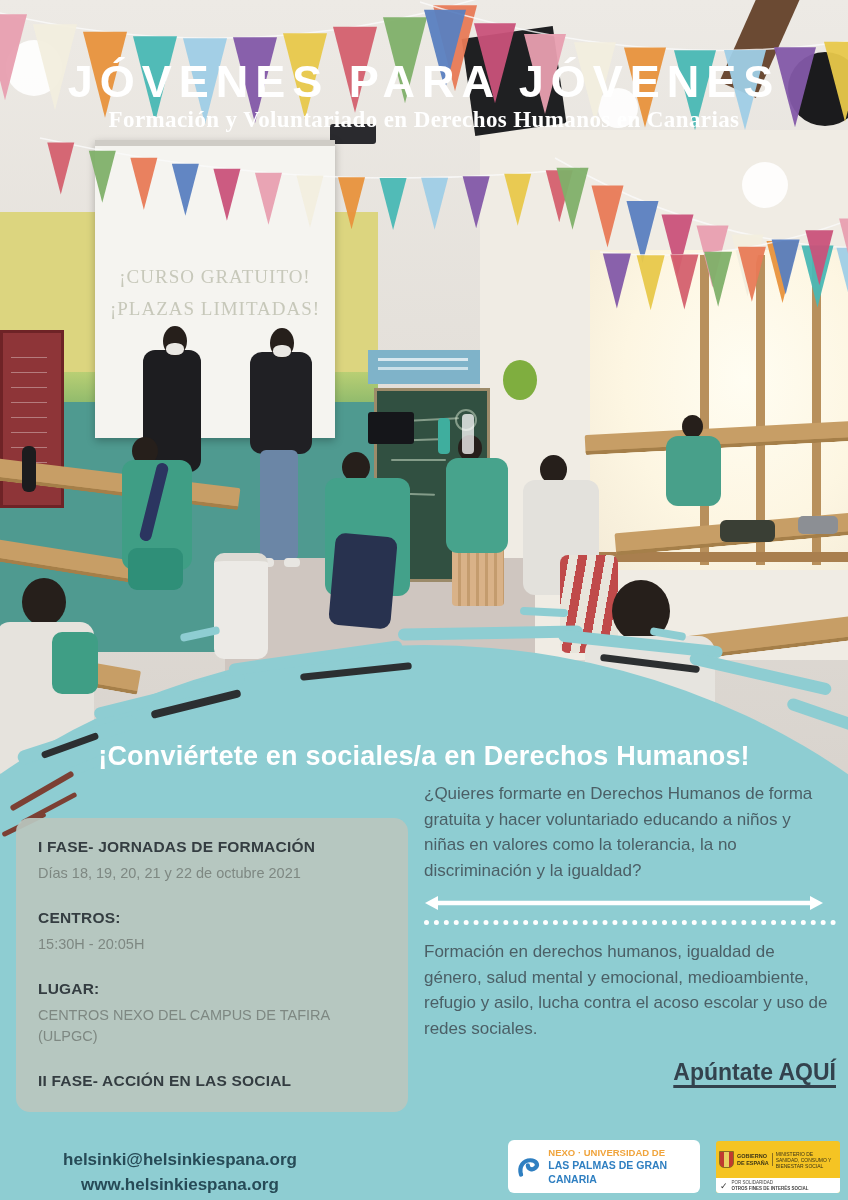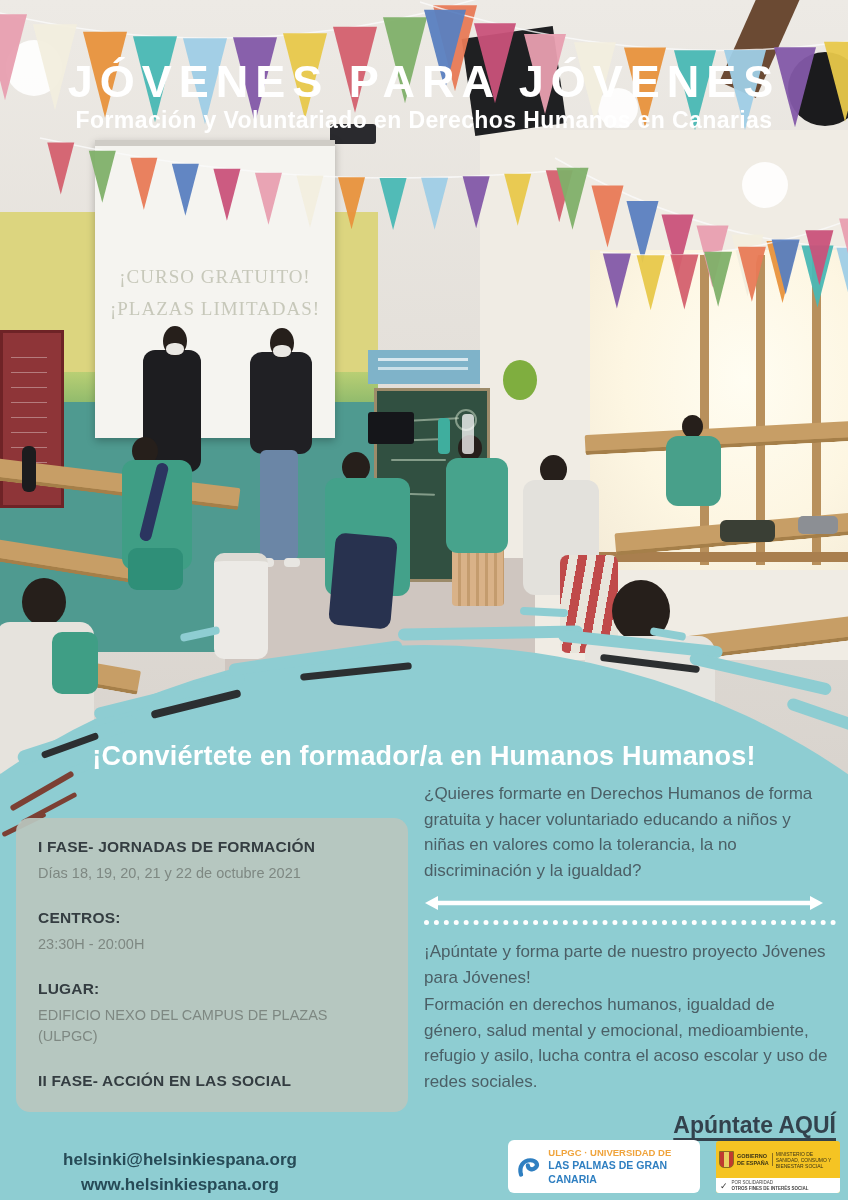--- a/index.html
+++ b/index.html
@@ -53,21 +53,21 @@
             border-radius:50%;z-index:5;}
   .teal-bottom{position:absolute;left:0;top:1060px;width:848px;height:140px;background:#8ecdd2;z-index:5;}
   .bs{position:absolute;border-radius:40px;background:#8ecdd2;z-index:6;}
   .bsd{position:absolute;border-radius:40px;background:#2c2f31;z-index:6;}
   .bsm{position:absolute;border-radius:40px;background:#7c4034;z-index:7;}
   .headline{position:absolute;left:0;top:741px;width:848px;text-align:center;z-index:10;
      color:#fff;font-size:27px;font-weight:bold;letter-spacing:.2px;}
   
   .title-wrap{position:absolute;left:0;top:36px;width:848px;text-align:center;z-index:30;color:#fff;}
   .title{font-size:45px;font-weight:bold;letter-spacing:7px;line-height:1.0;margin-top:23px;}
-  .subtitle{font-family:Liberation Sans, sans-serif;font-weight:bold;font-size:23px;margin-top:3px;letter-spacing:.4px;}
+  .subtitle{font-family:Liberation Serif, serif;font-weight:bold;font-size:23px;margin-top:3px;letter-spacing:.4px;}
   
   .info-box{position:absolute;left:16px;top:818px;width:392px;z-index:10;
      background:rgba(185,198,190,.93);border-radius:14px;padding:20px 22px 22px;box-sizing:border-box;
      color:#7e8882;font-size:14.5px;}
   .info-box .hd{color:#343d41;font-weight:bold;font-size:15.5px;letter-spacing:.2px;}
   .info-box .val{margin-top:7px;line-height:1.5;}
   .sp{margin-top:24px;}
   
   .rcol{position:absolute;left:424px;top:781px;width:412px;z-index:10;color:#4b5f66;font-size:17px;line-height:1.5;}
   .divider{margin:12px 0 14px;}
@@ -276,63 +276,62 @@
     <div class="bs" style="left:60px;top:760px;width:60px;height:9px;transform:rotate(-22deg);"></div>
     <div class="bsd" style="left:150px;top:700px;width:92px;height:8px;transform:rotate(-14deg);"></div>
     <div class="bsd" style="left:300px;top:668px;width:112px;height:7px;transform:rotate(-6deg);"></div>
     <div class="bsd" style="left:600px;top:660px;width:100px;height:7px;transform:rotate(7deg);"></div>
     <div class="bsd" style="left:40px;top:742px;width:60px;height:7px;transform:rotate(-20deg);"></div>
     <div class="bsm" style="left:6px;top:788px;width:72px;height:6px;transform:rotate(-30deg);"></div>
     <div class="bsm" style="left:18px;top:806px;width:62px;height:5px;transform:rotate(-28deg);"></div>
     <div class="bsm" style="left:0px;top:822px;width:48px;height:5px;transform:rotate(-26deg);"></div>
   </div>
 
-  <div class="headline">¡Conviértete en formador/a en Humanos Humanos!</div>
+  <div class="headline">¡Conviértete en sociales/a en Derechos Humanos!</div>
 
   <div class="info-box">
     <div class="hd">I FASE- JORNADAS DE FORMACIÓN</div>
     <div class="val">Días 18, 19, 20, 21 y 22 de octubre 2021</div>
     <div class="hd sp">CENTROS:</div>
-    <div class="val">23:30H - 20:00H</div>
+    <div class="val">15:30H - 20:05H</div>
     <div class="hd sp">LUGAR:</div>
-    <div class="val">EDIFICIO NEXO DEL CAMPUS DE PLAZAS (ULPGC)</div>
+    <div class="val">CENTROS NEXO DEL CAMPUS DE TAFIRA (ULPGC)</div>
     <div class="hd sp">II FASE- ACCIÓN EN LAS SOCIAL</div>
   </div>
 
   <div class="rcol">
     <div>¿Quieres formarte en Derechos Humanos de forma gratuita y hacer voluntariado educando a niños y niñas en valores como la tolerancia, la no discriminación y la igualdad?</div>
     <div class="divider">
       <svg width="400" height="16">
         <line x1="14" y1="8" x2="386" y2="8" stroke="#fff" stroke-width="4.5"></line>
         <polygon points="14,1 14,15 1,8" fill="#fff"></polygon>
         <polygon points="386,1 386,15 399,8" fill="#fff"></polygon>
       </svg>
       <div class="dots"></div>
     </div>
     <div class="invite">
-      <p>¡Apúntate y forma parte de nuestro proyecto Jóvenes para Jóvenes!</p>
       <p>Formación en derechos humanos, igualdad de género, salud mental y emocional, medioambiente, refugio y asilo, lucha contra el acoso escolar y uso de redes sociales.</p>
     </div>
     <div class="signup">
       <span>Apúntate AQUÍ</span>
     </div>
   </div>
 
   <div class="contact">
     <div>helsinki@helsinkiespana.org</div>
     <div>www.helsinkiespana.org</div>
   </div>
 
 
   <div class="logo logo-ulpgc">
     <svg width="30" height="30" viewBox="0 0 30 30">
       <path d="M6 24 C3 14 9 7 17 7 C24 7 27 12 23 16 C20 19 14 18 14 13" stroke="#2f7fc1" stroke-width="5" fill="none" stroke-linecap="round"></path>
     </svg>
     <div class="ulpgc-text">
-      <div class="ulpgc-l1">ULPGC · UNIVERSIDAD DE</div>
+      <div class="ulpgc-l1">NEXO · UNIVERSIDAD DE</div>
       <div class="ulpgc-l2">LAS PALMAS DE GRAN CANARIA</div>
     </div>
   </div>
 
   <div class="logo logo-gob">
     <div class="gob-top">
       <div class="crest"></div>
       <div class="gob-name">
         <div>GOBIERNO</div>
         <div>DE ESPAÑA</div>

